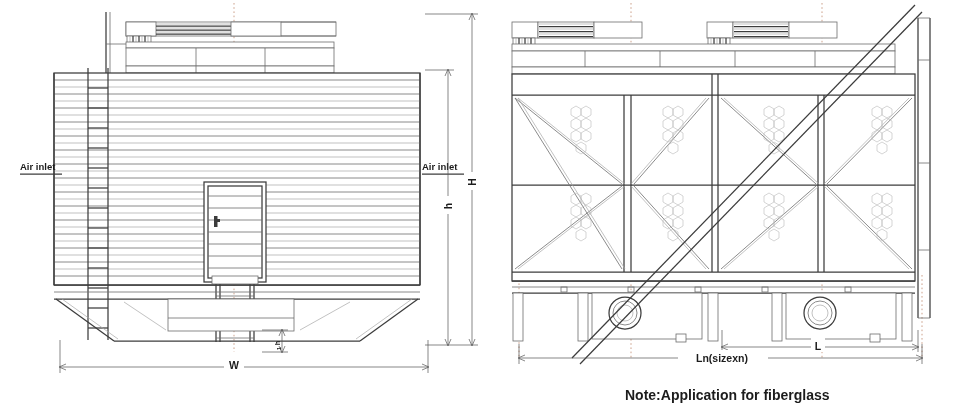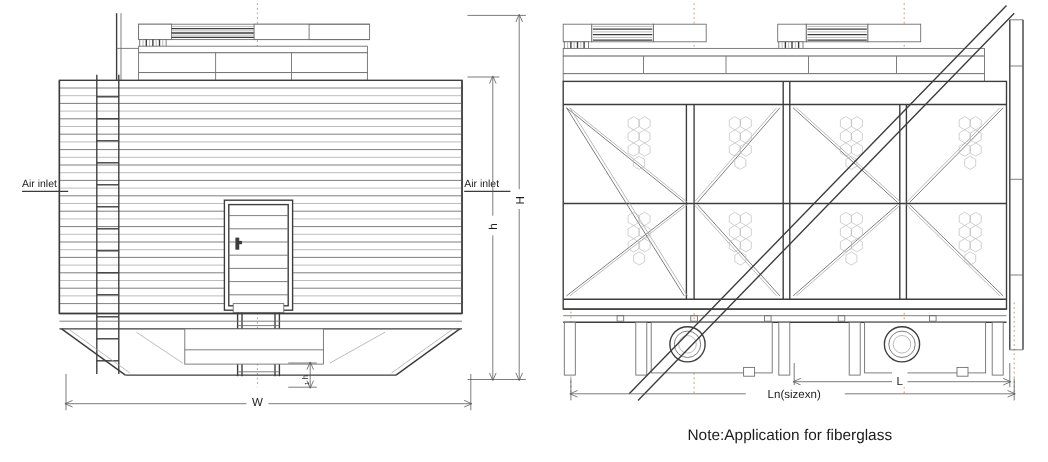--- a/index.html
+++ b/index.html
@@ -13,20 +13,21 @@
     font-family: "Liberation Sans", sans-serif;
     overflow: hidden;
     position: relative;
   }
   #drawing-root {
     position: absolute;
     left: 0;
     top: 0;
     width: 877px;
     height: 420px;
+    font-weight: bold;
   }
   svg.cad {
     display: block;
     width: 953px;
     height: 420px;
   }
   .ln     { stroke: #6d6d6d; stroke-width: 0.8; fill: none; }
   .ln-th  { stroke: #3c3c3c; stroke-width: 1.25; fill: none; }
   .ln-lt  { stroke: #a8a8a8; stroke-width: 0.7; fill: none; }
   .fillw  { fill: #ffffff; }

